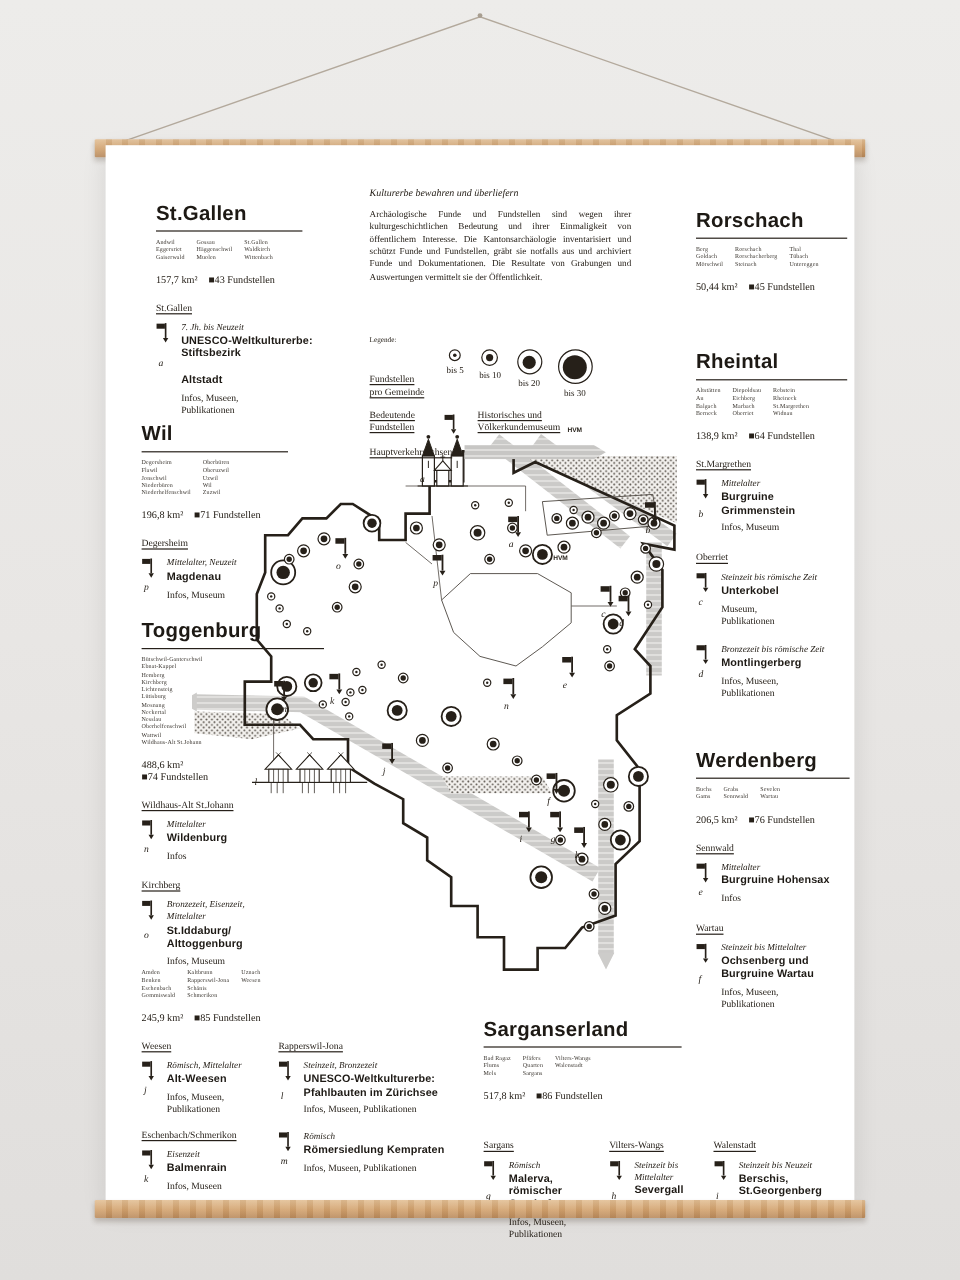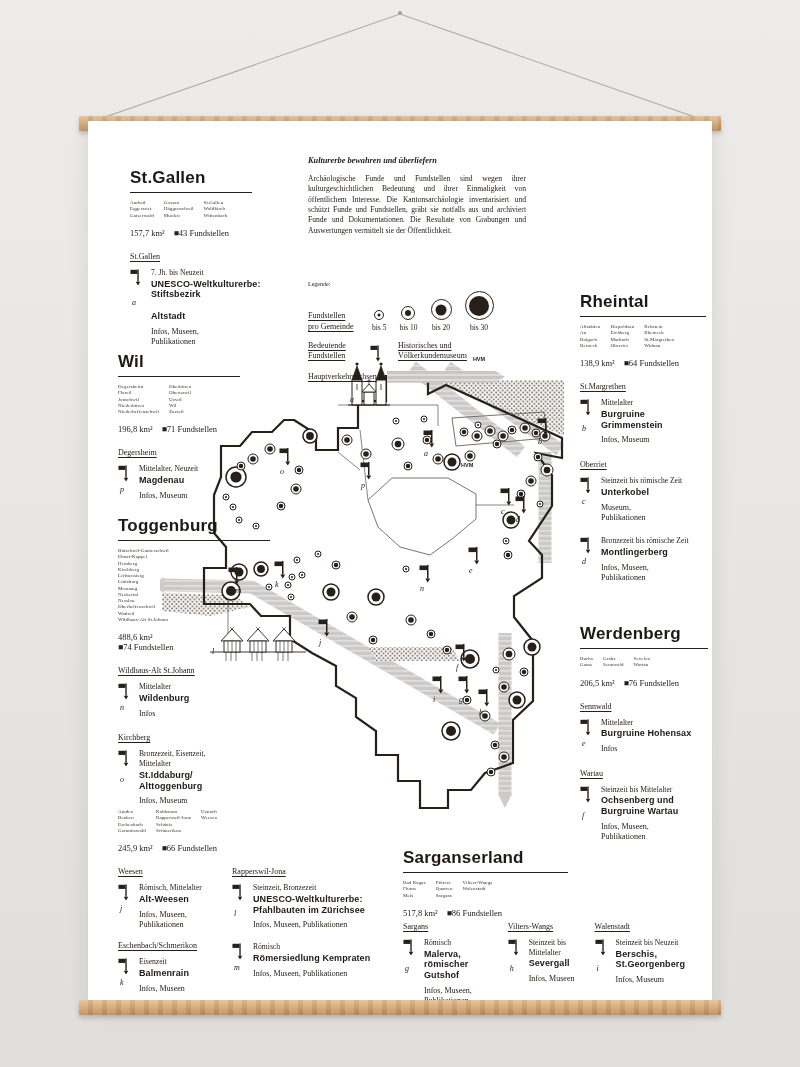--- a/index.html
+++ b/index.html
@@ -11,21 +11,21 @@
         background:linear-gradient(180deg,#e3c096 0%,#d2a26e 55%,#b98a5c 100%);
         box-shadow:0 3px 4px rgba(70,50,30,.22);}
   .rail::after{content:"";position:absolute;inset:0;
         background:repeating-linear-gradient(90deg,rgba(255,255,255,.10) 0 9px,rgba(110,70,35,.08) 9px 14px);}
   .rail.top{top:116px;}
   .rail.bottom{top:1000px;}
   .poster{position:absolute;left:88px;top:121px;width:624px;height:882px;background:#ffffff;
           box-shadow:0 6px 20px rgba(0,0,0,.10);}
   .abs{position:absolute;}
   
-  .kicker{font-style:italic;font-size:8.3px;font-weight:bold;}
+  .kicker{font-style:italic;font-size:8.3px;}
   .ptitle{font-family:"Liberation Sans",sans-serif;font-weight:bold;font-size:18.5px;line-height:1.13;
           letter-spacing:.4px;white-space:pre-line;margin-top:3px;color:#1d1914;}
   .intro{font-size:7.6px;line-height:1.36;margin-top:9px;text-align:justify;}
   
   .lg-label{font-size:6px;margin-bottom:4px;}
   .lg-row{display:flex;align-items:flex-end;margin-bottom:9px;}
   .lg-name{font-size:8px;text-decoration:underline;text-underline-offset:2px;white-space:pre-line;line-height:1.3;}
   .lgitem{display:flex;flex-direction:column;align-items:center;gap:3px;}
   .lgc{border:1.2px solid #262019;border-radius:50%;position:relative;}
   .lgc i{position:absolute;left:50%;top:50%;transform:translate(-50%,-50%);background:#262019;border-radius:50%;display:block;}
@@ -38,21 +38,21 @@
   .towns{display:flex;gap:10px;margin-top:7px;font-size:5px;line-height:1.25;letter-spacing:.1px;color:#3a352f;}
   .tcol{white-space:pre-line;}
   .stats{margin-top:9px;font-size:8.5px;}
   .stats .area{margin-right:9px;}
   .stats.stack span{display:block;margin:0;}
   .subsec{margin-top:14px;}
   .subhead{font-size:8px;font-weight:normal;margin:0 0 7px 0;text-decoration:underline;text-underline-offset:2px;}
   .entry{position:relative;padding-left:21px;margin-bottom:11px;min-height:26px;}
   .flag{position:absolute;left:0;top:1px;}
   .eletter{position:absolute;left:2px;top:21px;font-style:italic;font-size:8px;}
-  .eperiod{font-size:7.6px;line-height:1.3;white-space:pre-line;}
+  .eperiod{font-style:italic;font-size:7.6px;line-height:1.3;white-space:pre-line;}
   .ename{font-family:"Liberation Sans",sans-serif;font-weight:bold;font-size:9px;line-height:1.2;
          white-space:pre-line;margin-top:1px;letter-spacing:.1px;color:#1d1914;}
   .elinks{font-size:8px;margin-top:5px;line-height:1.3;white-space:pre-line;}
   .subrow{display:flex;gap:12px;}
 </style>
 </head>
 <body>
 
 <div class="stage">
 
@@ -359,21 +359,21 @@
     <header class="abs" style="left:220px;top:35px;width:218px">
       <div class="kicker">Kulturerbe bewahren und überliefern</div>
       <p class="intro">Archäologische Funde und Fundstellen sind wegen ihrer kulturgeschichtlichen Bedeutung und ihrer Einmaligkeit von öffentlichem Interesse. Die Kantonsarchäologie inventarisiert und schützt Funde und Fundstellen, gräbt sie notfalls aus und archiviert Funde und Dokumentationen. Die Resultate von Grabungen und Auswertungen vermittelt sie der Öffentlichkeit.</p>
     </header>
 
     <div class="abs" style="left:220px;top:160px;width:230px">
       <div class="lg-label">Legende:</div>
       <div class="lg-row">
         <div class="lg-name" style="width:60px">Fundstellen
 pro Gemeinde</div>
-        <div style="display:flex;align-items:flex-end;gap:13px;margin-left:4px">
+        <div style="display:flex;align-items:flex-start;gap:13px;margin-left:4px">
           <div class="lgitem">
             <span class="lgc" style="width:8px;height:8px">
                 <i style="width:3px;height:3px"></i>
               </span>
             <span class="lg-size">bis 5</span>
           </div>
           <div class="lgitem">
             <span class="lgc" style="width:12px;height:12px">
                 <i style="width:6px;height:6px"></i>
               </span>
@@ -529,21 +529,21 @@
 Eschenbach
 Gommiswald</div>
         <div class="tcol">Kaltbrunn
 Rapperswil-Jona
 Schänis
 Schmerikon</div>
         <div class="tcol">Uznach
 Weesen</div>
       </div>
       <div class="stats">
-        <span class="area">245,9 km²</span><span>■66 Fundstellen</span>
+        <span class="area">245,9 km²</span><span>■85 Fundstellen</span>
       </div>
       <div class="subrow" style="margin-top:14px">
         <div style="width:102px">
           <h3 class="subhead">Weesen</h3>
           <div class="entry">
             <svg class="flag" width="11" height="17" viewBox="0 0 12 18">
                 <use href="#flag-sym"></use>
               </svg>
             <span class="eletter">j</span>
             <div class="eperiod">Römisch, Mittelalter</div>
@@ -580,20 +580,37 @@
               </svg>
             <span class="eletter">m</span>
             <div class="eperiod">Römisch</div>
             <div class="ename">Römersiedlung Kempraten</div>
             <div class="elinks">Infos, Museen, Publikationen</div>
           </div>
         </div>
       </div>
     </section>
 
+    <section class="abs" style="left:492px;top:53px;width:132px">
+      <h2 class="rtitle" style="width:126px">Rorschach</h2>
+      <div class="towns">
+        <div class="tcol">Berg
+Goldach
+Mörschwil</div>
+        <div class="tcol">Rorschach
+Rorschacherberg
+Steinach</div>
+        <div class="tcol">Thal
+Tübach
+Untereggen</div>
+      </div>
+      <div class="stats">
+        <span class="area">50,44 km²</span><span>■45 Fundstellen</span>
+      </div>
+    </section>
 
     <section class="abs" style="left:492px;top:171px;width:132px">
       <h2 class="rtitle" style="width:126px">Rheintal</h2>
       <div class="towns">
         <div class="tcol">Altstätten
 Au
 Balgach
 Berneck</div>
         <div class="tcol">Diepoldsau
 Eichberg
@@ -694,21 +711,21 @@
 Mels</div>
         <div class="tcol">Pfäfers
 Quarten
 Sargans</div>
         <div class="tcol">Vilters-Wangs
 Walenstadt</div>
       </div>
       <div class="stats">
         <span class="area">517,8 km²</span><span>■86 Fundstellen</span>
       </div>
-      <div class="subrow" style="margin-top:4px">
+      <div class="subrow" style="margin-top:32px">
         <div style="width:94px">
           <h3 class="subhead">Sargans</h3>
           <div class="entry">
             <svg class="flag" width="11" height="17" viewBox="0 0 12 18">
                 <use href="#flag-sym"></use>
               </svg>
             <span class="eletter" style="top:26px">g</span>
             <div class="eperiod">Römisch</div>
             <div class="ename">Malerva,
 römischer Gutshof</div>

